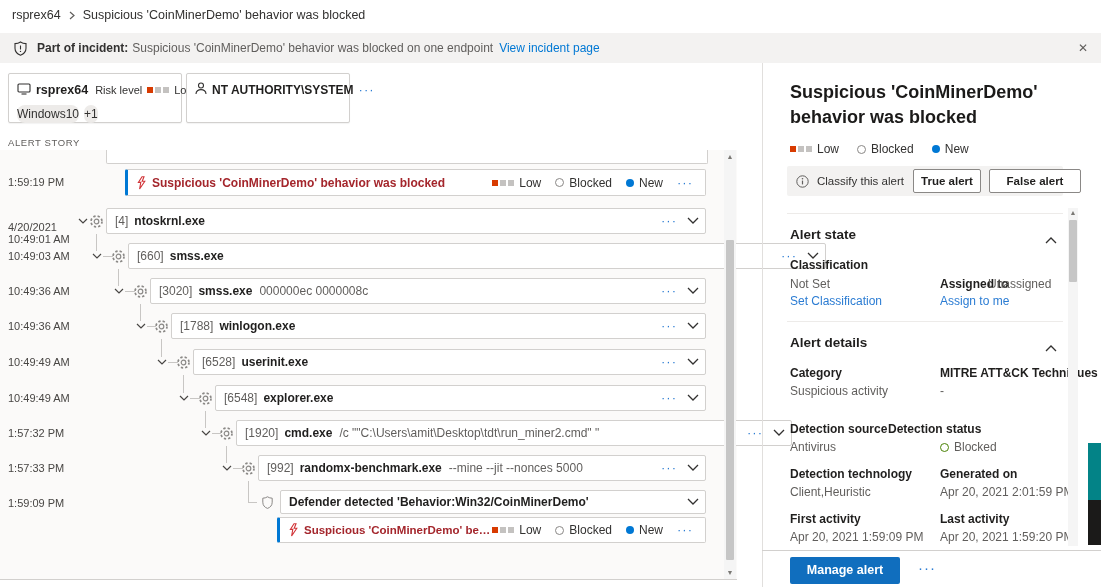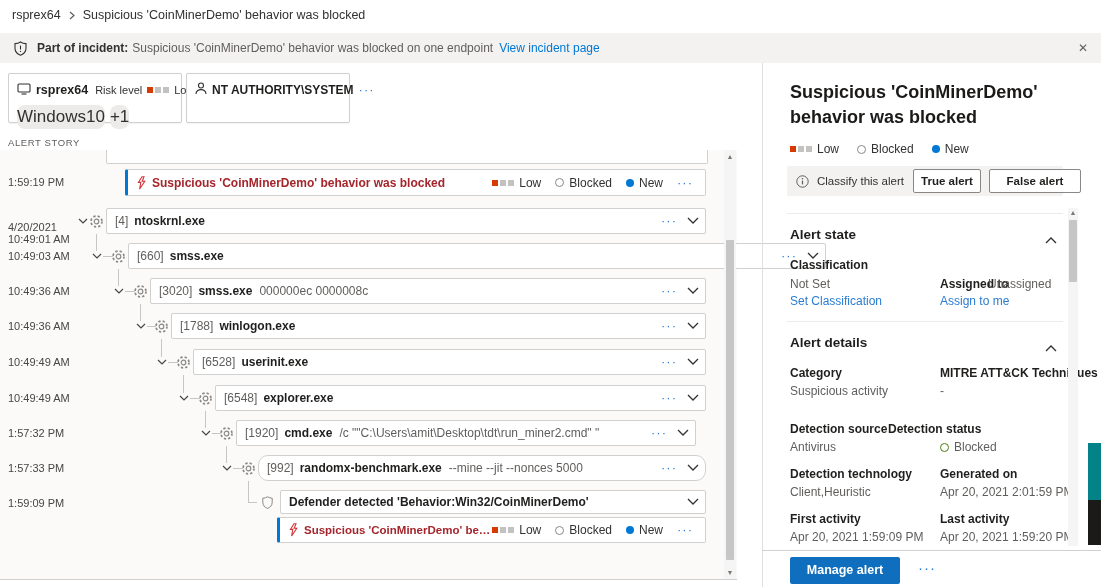--- a/index.html
+++ b/index.html
@@ -21,21 +21,21 @@
   .card-dev{left:8px;top:73px;width:172px;height:48px;}
   .card-usr{left:186px;top:73px;width:162px;height:48px;}
   .card-row{display:flex;align-items:center;padding:7px 8px 0 8px;gap:5px;}
   .dev-name{font-weight:bold;font-size:12.5px;color:#201f1e;white-space:nowrap;}
   .risk-label{font-size:11px;color:#323130;margin-left:2px;white-space:nowrap;}
   .sev-squares{display:inline-flex;gap:2px;align-items:center;}
   .sev-sq{width:6px;height:6px;display:inline-block;}
   .risk-val{font-size:11px;color:#323130;}
   .dots{color:#2b7cd3;font-size:13px;letter-spacing:1px;line-height:10px;cursor:pointer;white-space:nowrap;}
   .tag-row{display:flex;gap:5px;padding:6px 8px 0 8px;}
-  .tag{background:#edebe9;color:#323130;font-size:17px;padding:2px 0;border-radius:8px;white-space:nowrap;cursor:default;}
+  .tag{background:#edebe9;color:#323130;font-size:12px;padding:2px 0;border-radius:8px;white-space:nowrap;cursor:default;}
   .usr-name{font-weight:bold;font-size:12px;color:#201f1e;white-space:nowrap;}
   
   .story-label{left:8px;top:137px;font-size:9.5px;letter-spacing:.6px;color:#605e5c;}
   .tree-wrap{left:0;top:150px;width:737px;height:429px;background:#fbfaf9;border-bottom:1px solid #d2d0ce;}
   .ts{position:absolute;left:8px;font-size:11px;color:#484644;line-height:12px;white-space:nowrap;}
   .pbox{position:absolute;background:#fff;border:1px solid #d2d0ce;border-radius:2px;display:flex;align-items:center;
         font-size:12px;padding:0 6px 0 8px;box-sizing:border-box;cursor:pointer;}
   .pbox .pid{color:#605e5c;margin-right:6px;white-space:nowrap;}
   .pbox .pname{font-weight:bold;color:#201f1e;white-space:nowrap;}
   .pbox .pargs{color:#605e5c;margin-left:7px;white-space:nowrap;overflow:hidden;text-overflow:ellipsis;}
@@ -321,21 +321,21 @@
         <svg width="10" height="7" viewBox="0 0 10 7">
           <path d="M1 1l4 4 4-4" fill="none" stroke="#484644" stroke-width="1.2"></path>
         </svg>
       </div>
       <div class="gear" style="position: absolute; left: 219px; top: 276px; width: 15px; height: 15px;">
         <svg width="15" height="15" viewBox="0 0 15 15">
           <circle cx="7.5" cy="7.5" r="5.5" fill="none" stroke="#8a8886" stroke-width="1.7" stroke-dasharray="2.3 2.1"></circle>
           <circle cx="7.5" cy="7.5" r="2.3" fill="none" stroke="#8a8886" stroke-width="1.2"></circle>
         </svg>
       </div>
-      <div class="pbox" style="position: absolute; left: 236px; top: 270px; width: 460px; height: 26px;">
+      <div class="pbox" style="position: absolute; left: 236px; top: 270px; width: 556px; height: 26px;">
         <span class="pid">[1920]</span>
         <span class="pname">cmd.exe</span>
         <span class="pargs">/c ""C:\Users\amit\Desktop\tdt\run_miner2.cmd" "</span>
         <span class="sp"></span>
         <span class="dots">···</span>
         <span style="margin-left:10px;display:flex;cursor:pointer;">
           <svg width="12" height="8" viewBox="0 0 12 8">
             <path d="M1 1l5 5 5-5" fill="none" stroke="#323130" stroke-width="1.3"></path>
           </svg>
         </span>
@@ -346,21 +346,21 @@
         <svg width="10" height="7" viewBox="0 0 10 7">
           <path d="M1 1l4 4 4-4" fill="none" stroke="#484644" stroke-width="1.2"></path>
         </svg>
       </div>
       <div class="gear" style="position: absolute; left: 241px; top: 311px; width: 15px; height: 15px;">
         <svg width="15" height="15" viewBox="0 0 15 15">
           <circle cx="7.5" cy="7.5" r="5.5" fill="none" stroke="#8a8886" stroke-width="1.7" stroke-dasharray="2.3 2.1"></circle>
           <circle cx="7.5" cy="7.5" r="2.3" fill="none" stroke="#8a8886" stroke-width="1.2"></circle>
         </svg>
       </div>
-      <div class="pbox" style="position: absolute; left: 258px; top: 305px; width: 448px; height: 26px; border-radius: 10px;">
+      <div class="pbox" style="position: absolute; left: 258px; top: 305px; width: 448px; height: 26px;">
         <span class="pid">[992]</span>
         <span class="pname">randomx-benchmark.exe</span>
         <span class="pargs">--mine --jit --nonces 5000</span>
         <span class="sp"></span>
         <span class="dots">···</span>
         <span style="margin-left:10px;display:flex;cursor:pointer;">
           <svg width="12" height="8" viewBox="0 0 12 8">
             <path d="M1 1l5 5 5-5" fill="none" stroke="#323130" stroke-width="1.3"></path>
           </svg>
         </span>

